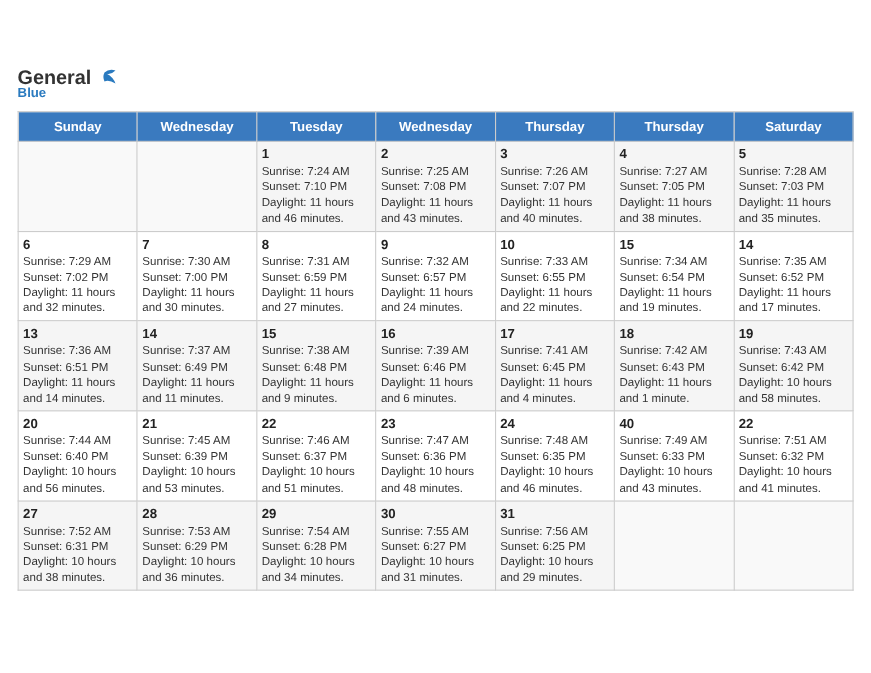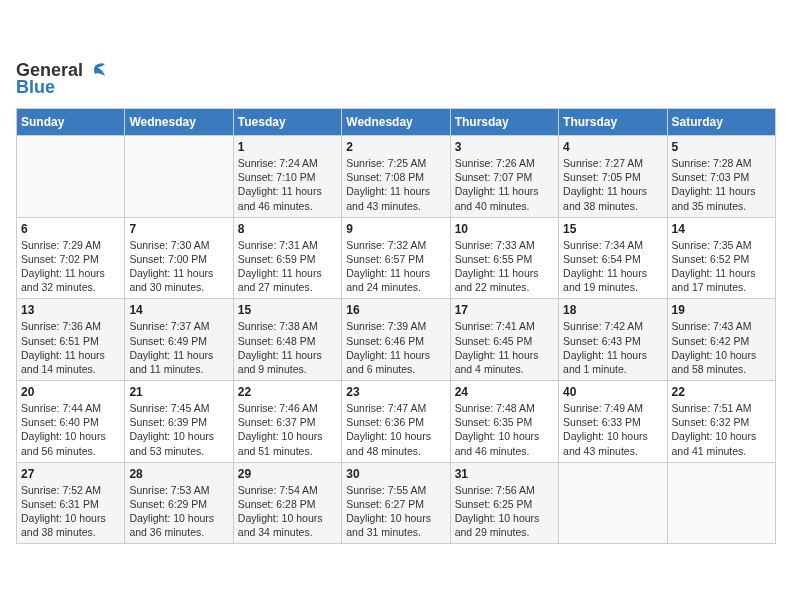--- a/index.html
+++ b/index.html
@@ -37,21 +37,21 @@
     }
     .calendar {
       width: 100%;
       border-collapse: collapse;
       font-size: 11px;
     }
     .calendar thead tr th {
       background-color: #3a7abf;
       color: #fff;
       padding: 6px 4px;
-      text-align: left;
+      text-align: center;
       font-size: 12px;
       font-weight: bold;
       border: 1px solid #ccc;
     }
     .calendar tbody tr td {
       border: 1px solid #ccc;
       vertical-align: top;
       padding: 4px 4px;
       width: 107px;
       height: 80px;
@@ -83,21 +83,21 @@
 <body>
 
 <div class="header">
   <div class="logo">
     <div style="display:flex;align-items:center;gap:2px;">
       <span style="font-size:18px;font-weight:bold;color:#333;">General</span>
       <svg width="22" height="18" viewBox="0 0 22 18">
         <path d="M10 4 Q14 0 20 2 Q16 6 12 5 Q18 8 20 14 Q14 10 10 12 Q8 8 10 4Z" fill="#2a7abf"></path>
       </svg>
     </div>
-    <span style="font-size:18px;font-weight:bold;color:#2a7abf;margin-top:-4px;">Blue</span>
+    <span style="font-size:12px;font-weight:bold;color:#2a7abf;margin-top:-4px;">Blue</span>
   </div>
   <div class="title-block">
     <div class="month-title"></div>
     <div class="location-title"></div>
   </div>
 </div>
 
 <table class="calendar">
   <thead>
     <tr>

